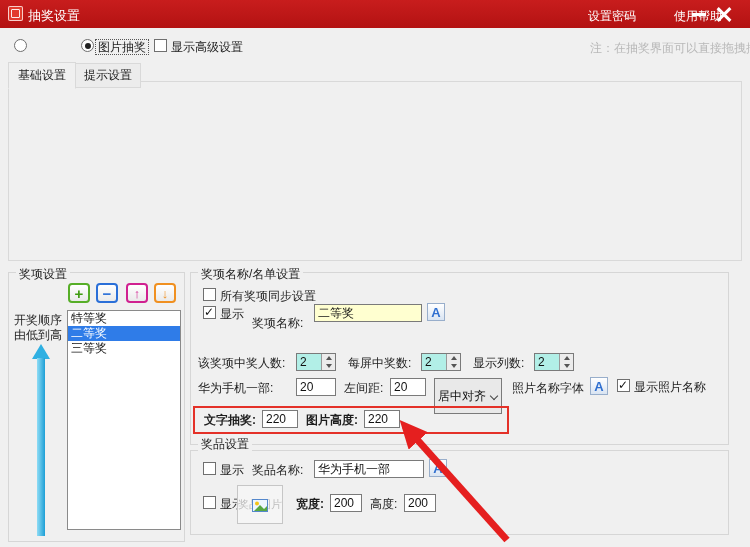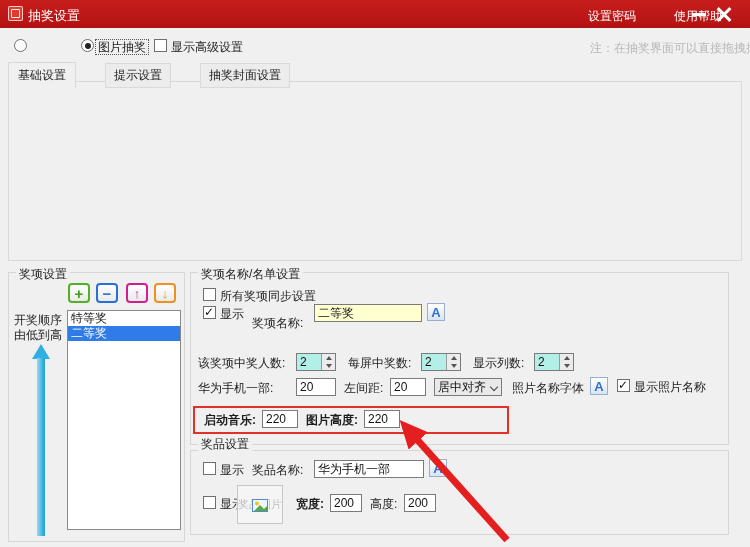--- a/index.html
+++ b/index.html
@@ -31,21 +31,21 @@
   .chev::after{content:"";position:absolute;left:0;top:0;width:5px;height:5px;border-right:1px solid #444;border-bottom:1px solid #444;transform:rotate(45deg);}
   .spin{position:absolute;border:1px solid #7a7a7a;background:#fff;box-sizing:border-box;display:flex;}
   .spin.cyan{background:#b2efe7;}
   .spin .sval{flex:1;font-size:12px;padding:1px 3px;color:#111;}
   .sarr{width:13px;border-left:1px solid #9a9a9a;background:#ececec;display:flex;flex-direction:column;}
   .sarr div{flex:1;display:flex;align-items:center;justify-content:center;}
   .tri-up{width:0;height:0;border-left:3px solid transparent;border-right:3px solid transparent;border-bottom:4px solid #555;}
   .tri-dn{width:0;height:0;border-left:3px solid transparent;border-right:3px solid transparent;border-top:4px solid #555;}
   .abtn{position:absolute;width:18px;height:18px;border:1px solid #98aecb;background:linear-gradient(#ffffff,#d9e4f2);color:#2f6fd0;font-weight:bold;font-size:13px;display:flex;align-items:center;justify-content:center;box-sizing:border-box;}
   
-  #tabstrip{position:absolute;left:8px;top:62px;display:flex;align-items:flex-end;z-index:3;gap:30px;}
+  #tabstrip{position:absolute;left:8px;top:62px;display:flex;align-items:flex-end;z-index:3;}
   .tab{font-size:12px;color:#222;border:1px solid #d9d9d9;background:#ececec;padding:3px 8px 3px;margin-right:-1px;}
   .tab.active{background:#f0f0f0;padding:4px 9px;border-bottom:1px solid #f0f0f0;margin-bottom:-1px;}
   #panel{position:absolute;left:8px;top:81px;width:734px;height:180px;border:1px solid #d9d9d9;background:#f0f0f0;box-sizing:border-box;z-index:1;}
   
   .gb{position:absolute;border:1px solid #d6d6d6;}
   .gleg{position:absolute;background:#f0f0f0;padding:0 3px;font-size:12px;color:#222;white-space:nowrap;}
   
   .sq{position:absolute;width:22px;height:20px;border-radius:4px;border:2px solid;display:flex;align-items:center;justify-content:center;font-weight:bold;background:linear-gradient(#ffffff,#eaeaea);box-sizing:border-box;line-height:1;font-size:15px;}
   .sq.plus{border-color:#56ae27;color:#3f9b10;}
   .sq.minus{border-color:#2a6fd8;color:#2a6fd8;}
@@ -89,21 +89,20 @@
   <span class="t12" style="left:31px;top:47px;margin-top:41px;">文字抽奖</span>
   <span class="radio on" style="left:81px;top:39px;"></span>
   <span class="t12 focusdot" style="left:96px;top:40px;">图片抽奖</span>
   <span class="cb" style="left:154px;top:39px;"></span>
   <span class="t12" style="left:171px;top:40px;">显示高级设置</span>
   <span class="t12" style="left:590px;top:41px;color:#b8b8b8;">注：在抽奖界面可以直接拖拽排版</span>
 
   <div id="tabstrip">
     <div class="tab active">基础设置</div>
     <div class="tab">提示设置</div>
-    <div class="tab">抽奖封面设置</div>
   </div>
   <div id="panel"></div>
 
   <span class="t12" style="left:27px;top:90px;">软件运行方式</span>
   <span class="cb" style="left:101px;top:89px;"></span>
   <span class="t12" style="left:118px;top:90px;">启动自动运行</span>
   <span class="cb checked" style="left:192px;top:89px;"></span>
   <span class="t12" style="left:209px;top:90px;">全屏运行</span>
   <span class="t12" style="left:260px;top:90px;">宽</span>
   <input class="inp dis" style="left: 276px; top: 87px; width: 42px; height: 17px;">
@@ -191,20 +190,21 @@
   <div class="sq down" style="left:154px;top:283px;">↓</div>
 
   <span class="t12" style="left:14px;top:313px;">开奖顺序</span>
   <span class="t12" style="left:14px;top:328px;">由低到高</span>
   <div class="bhead"></div>
   <div class="bshaft"></div>
 
   <div class="list" style="left:67px;top:310px;width:112px;height:218px;">
     <div class="li">特等奖</div>
     <div class="li sel">二等奖</div>
+    <div class="li">三等奖</div>
   </div>
 
   <div class="gb" style="left:190px;top:272px;width:537px;height:171px;"></div>
   <span class="gleg" style="left:198px;top:266px;">奖项名称/名单设置</span>
 
   <span class="cb" style="left:203px;top:288px;"></span>
   <span class="t12" style="left:220px;top:289px;">所有奖项同步设置</span>
 
   <span class="cb checked" style="left:203px;top:306px;"></span>
   <span class="t12" style="left:220px;top:307px;">显示</span>
@@ -246,31 +246,31 @@
         <div>
           <i class="tri-dn"></i>
         </div>
       </span>
   </div>
 
   <span class="t12" style="left:198px;top:381px;">华为手机一部:</span>
   <input class="inp" style="left: 296px; top: 378px; width: 40px; height: 18px;" value="20">
   <span class="t12" style="left:344px;top:381px;">左间距:</span>
   <input class="inp" style="left: 390px; top: 378px; width: 36px; height: 18px;" value="20">
-  <div class="dd gray" style="left:434px;top:378px;width:68px;height:18px;">
+  <div class="dd gray" style="left:434px;top:378px;width:68px;height:36px;">
     <span>居中对齐</span>
       <span class="chev"></span>
   </div>
   <span class="t12" style="left:512px;top:381px;">照片名称字体</span>
   <div class="abtn" style="left:590px;top:377px;">A</div>
   <span class="cb checked" style="left:617px;top:379px;"></span>
   <span class="t12" style="left:634px;top:380px;">显示照片名称</span>
 
   <div class="redbox" style="left:193px;top:406px;width:316px;height:28px;"></div>
-  <span class="t12" style="left:204px;top:413px;font-weight:bold;">启动音乐:</span>
+  <span class="t12" style="left:204px;top:413px;font-weight:bold;">文字抽奖:</span>
   <input class="inp" style="left: 262px; top: 410px; width: 36px; height: 18px;" value="220">
   <span class="t12" style="left:306px;top:413px;font-weight:bold;">图片高度:</span>
   <input class="inp" style="left: 364px; top: 410px; width: 36px; height: 18px;" value="220">
 
   <div class="gb" style="left:190px;top:450px;width:537px;height:83px;"></div>
   <span class="gleg" style="left:198px;top:436px;">奖品设置</span>
 
   <span class="cb" style="left:203px;top:462px;"></span>
   <span class="t12" style="left:220px;top:463px;">显示</span>
   <span class="t12" style="left:252px;top:463px;">奖品名称:</span>

